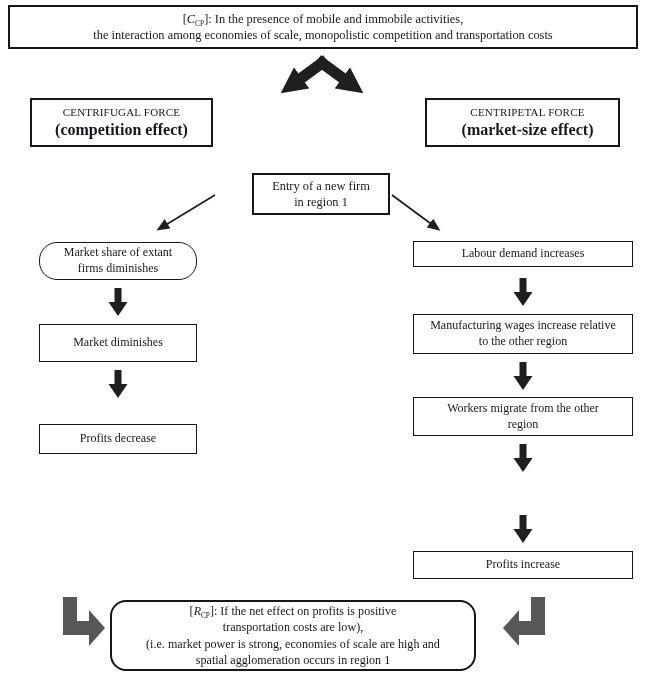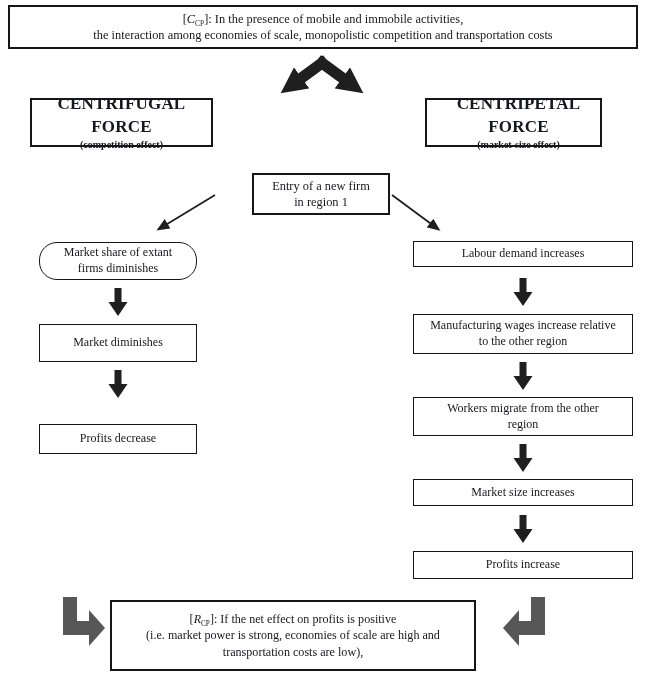--- a/index.html
+++ b/index.html
@@ -11,40 +11,40 @@
     position:absolute;box-sizing:border-box;background:#fff;
     border:1.6px solid var(--border,#111);
     display:flex;flex-direction:column;justify-content:center;align-items:center;
     text-align:center;font-size:12px;line-height:1.32;padding:2px 10px;
   }
   .thick{border-width:2px;}
   .line{white-space:nowrap;}
   .wrapline{white-space:normal;}
   sub{font-size:.60em;line-height:0;}
   i{font-style:italic;}
-  .force-title{font-weight:bold;font-size:17px;letter-spacing:.2px;}
-  .force-sub{font-weight:bold;font-size:10px;}
+  .force-title{font-weight:normal;font-size:11px;letter-spacing:.2px;}
+  .force-sub{font-weight:bold;font-size:16px;}
   #overlay{position:absolute;left:0;top:0;pointer-events:none;}
 </style>
 </head>
 <body>
 
 <div id="canvas">
 
   <div class="box thick" style="left:8px;top:5px;width:630px;height:44px;font-size:12.4px;">
     <div class="line"><span>[</span><i>C</i><sub>CP</sub><span>]: In the presence of mobile and immobile activities,</span></div>
     <div class="line">the interaction among economies of scale, monopolistic competition and transportation costs</div>
   </div>
 
   <div class="box thick" style="left:30px;top:98px;width:183px;height:49px;">
     <div class="force-title">CENTRIFUGAL FORCE</div>
     <div class="force-sub">(competition effect)</div>
   </div>
 
-  <div class="box thick" style="left:425px;top:98px;width:177px;height:49px;padding-left:20px;">
+  <div class="box thick" style="left:425px;top:98px;width:195px;height:49px;padding-left:20px;">
     <div class="force-title">CENTRIPETAL FORCE</div>
     <div class="force-sub">(market-size effect)</div>
   </div>
 
   <div class="box thick" style="left:252px;top:173px;width:138px;height:42px;font-size:12.4px;padding:1px 12px;">
     <div class="wrapline">Entry of a new firm in region 1</div>
   </div>
 
   <div class="box" style="left:39px;top:242px;width:158px;height:38px;border-radius:18px;">
     <div class="wrapline">Market share of extant firms diminishes</div>
@@ -58,31 +58,29 @@
 
   <div class="box" style="left:413px;top:241px;width:220px;height:26px;">
     <div class="wrapline">Labour demand increases</div>
   </div>
   <div class="box" style="left:413px;top:314px;width:220px;height:40px;padding:13px 16px;">
     <div class="wrapline">Manufacturing wages increase relative to the other region</div>
   </div>
   <div class="box" style="left:413px;top:397px;width:220px;height:39px;padding:2px 20px;">
     <div class="wrapline">Workers migrate from the other region</div>
   </div>
-  <div class="box" style="left:413px;top:479px;width:220px;height:27px;">
-    <div class="wrapline">Market size increases</div>
-  </div>
   <div class="box" style="left:413px;top:551px;width:220px;height:28px;">
     <div class="wrapline">Profits increase</div>
   </div>
 
-  <div class="box thick" style="left:110px;top:600px;width:366px;height:71px;font-size:12.1px;line-height:1.35;">
+  <div class="box thick" style="left:110px;top:600px;width:366px;height:71px;font-size:12.1px;line-height:1.35;border-radius:16px;">
     <div class="line"><span>[</span><i>R</i><sub>CP</sub><span>]: If the net effect on profits is positive</span></div>
+    <div class="line">transportation costs are low),</div>
     <div class="line">(i.e. market power is strong, economies of scale are high and</div>
-    <div class="line">transportation costs are low),</div>
+    <div class="line">spatial agglomeration occurs in region 1</div>
   </div>
 
   <svg id="overlay" width="648" height="683" viewBox="0 0 648 683">
     <defs>
       <marker id="tri" markerUnits="userSpaceOnUse" markerWidth="13" markerHeight="11" refX="10" refY="5.5" orient="auto">
         <path d="M0,0 L13,5.5 L0,11 z" style="fill:var(--arrow-black,#1f1f1f)"></path>
       </marker>
       <marker id="triBig" markerUnits="userSpaceOnUse" markerWidth="26" markerHeight="26" refX="7" refY="13" orient="auto">
         <path d="M0,0 L26,13 L0,26 z" style="fill:var(--arrow-black,#1f1f1f)"></path>
       </marker>

